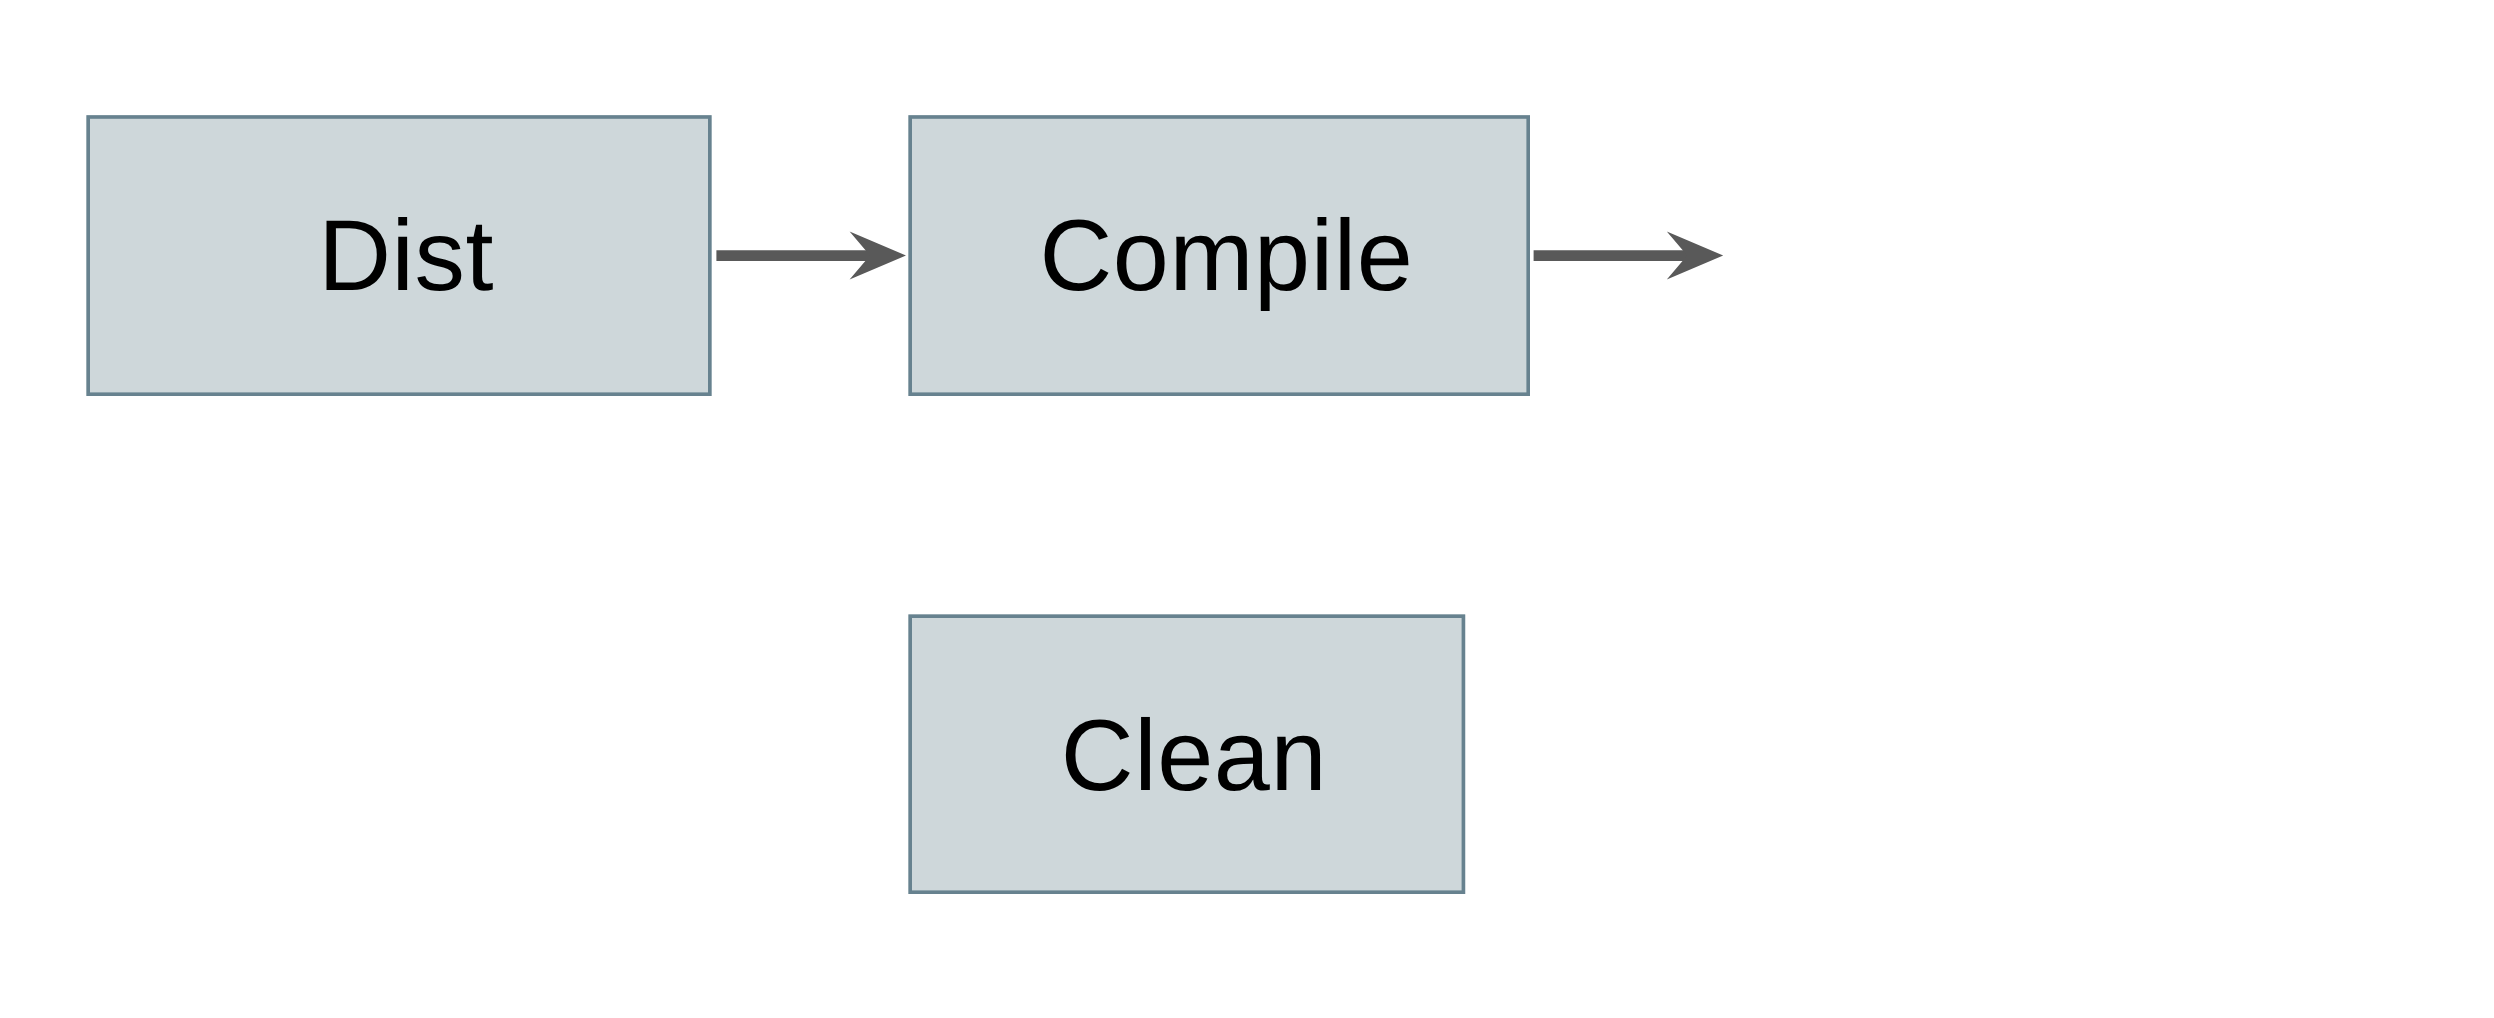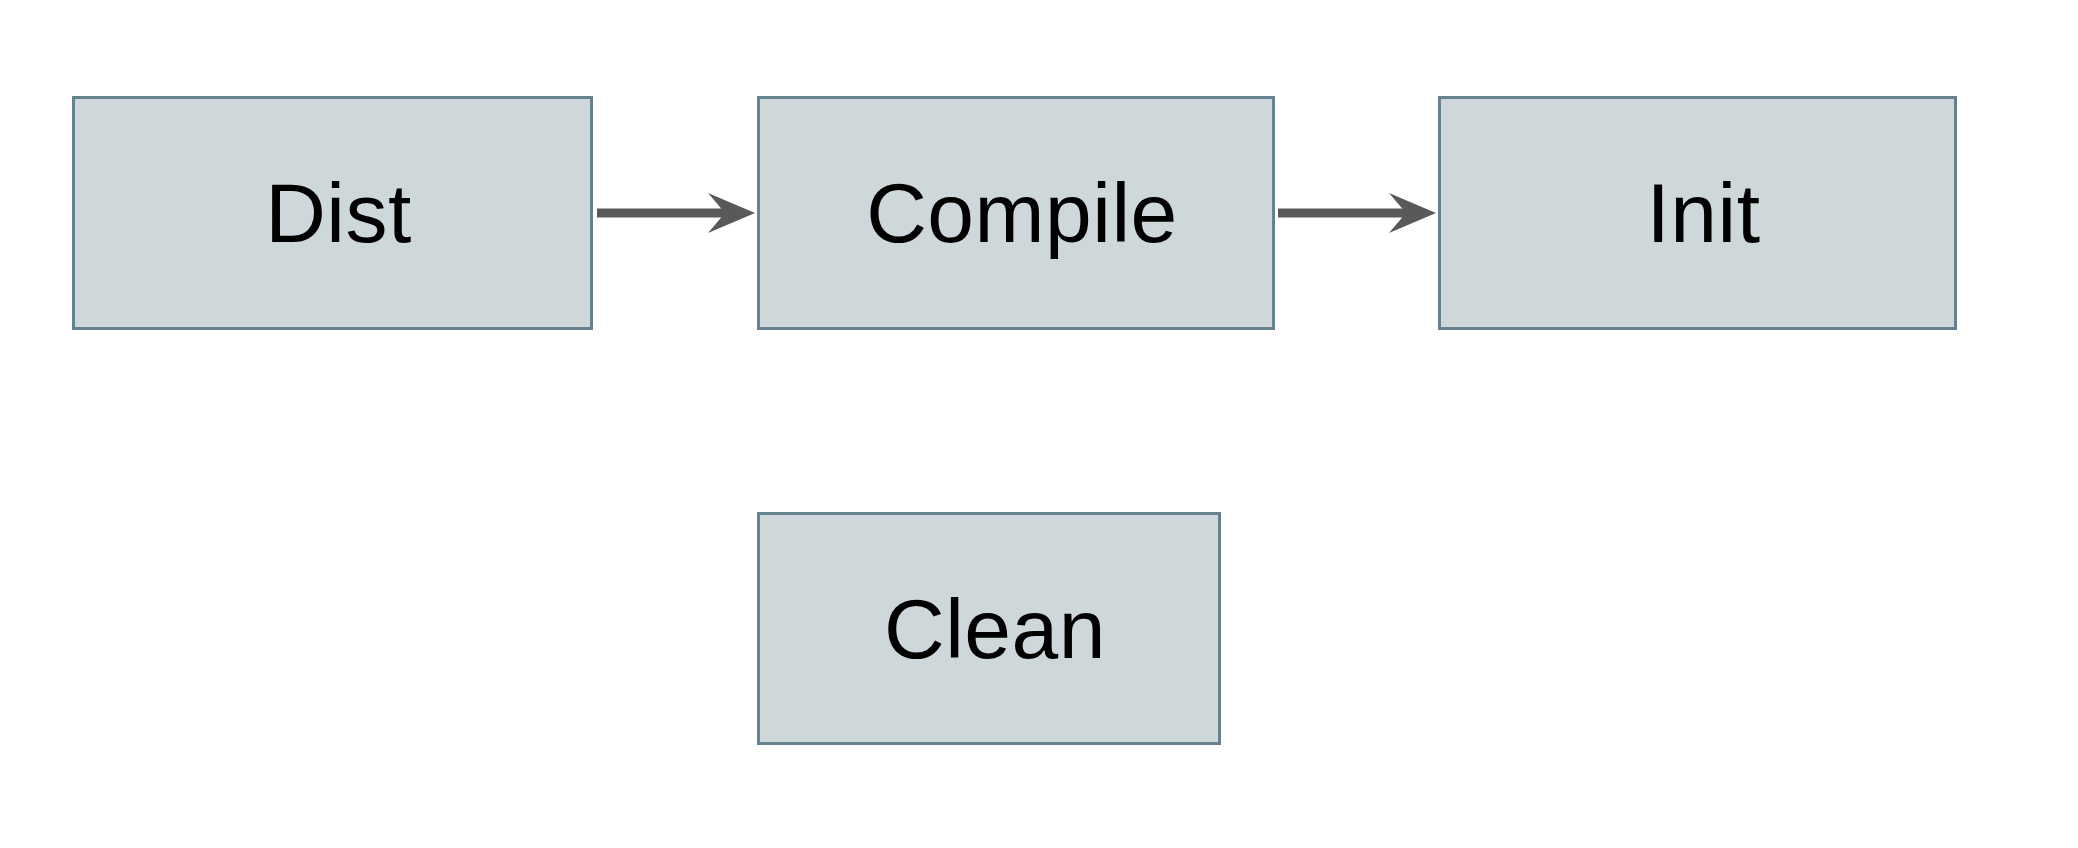--- a/index.html
+++ b/index.html
@@ -56,21 +56,18 @@
   </svg>
 
   <div class="node node-dist">
     <span class="node-label">Dist</span>
   </div>
 
   <div class="node node-compile">
     <span class="node-label">Compile</span>
   </div>
 
-  <div class="node node-init">
-    <span class="node-label">Init</span>
-  </div>
 
   <div class="node node-clean">
     <span class="node-label">Clean</span>
   </div>
 
 </div>
 
 </body></html>

